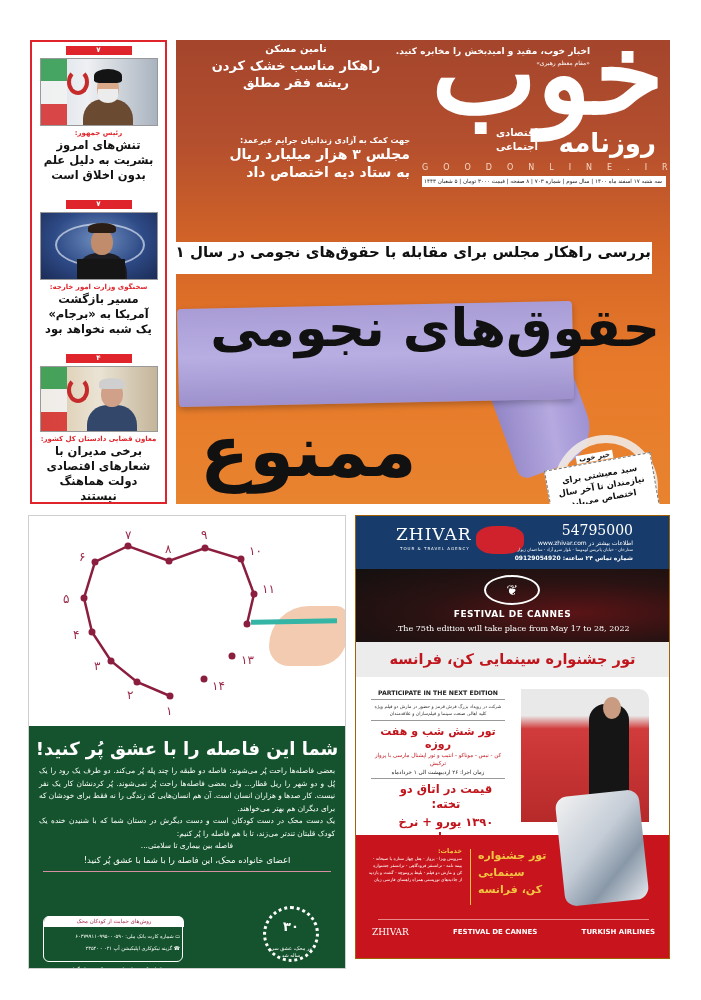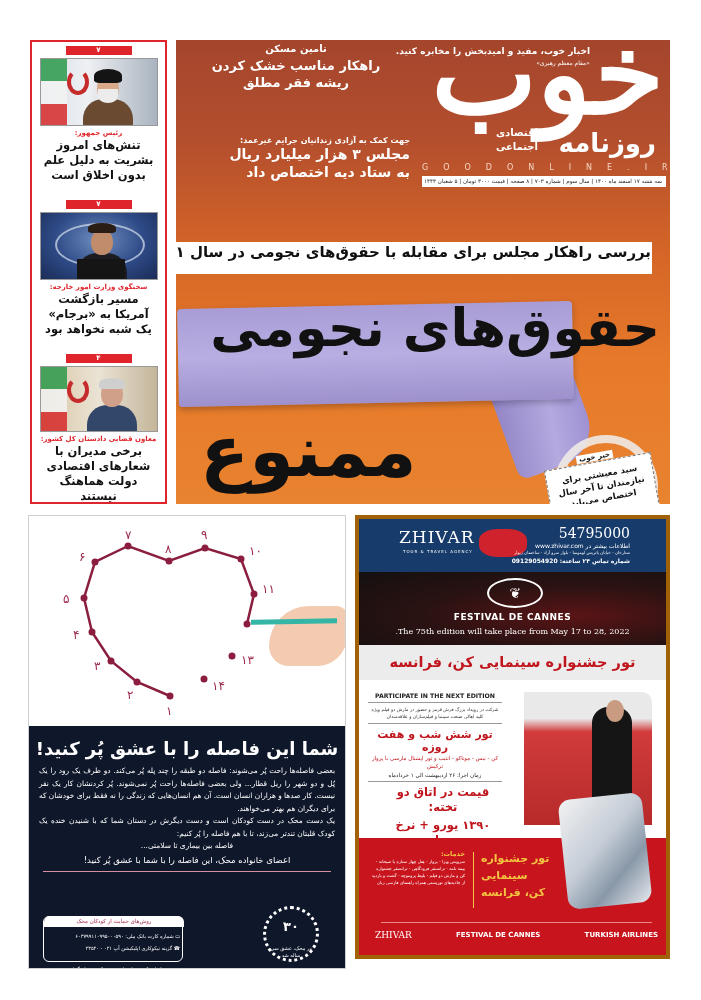--- a/index.html
+++ b/index.html
@@ -88,36 +88,36 @@
   .stamp-card { position: absolute; left: 0; top: 26px; width: 108px; height: 56px; background: #fff; border: 1px dashed #777;
     transform: rotate(-10deg); text-align: center; font-size: 8.5px; font-weight: bold; line-height: 12px; padding-top: 6px; color: #111; }
   .stamp-tag { position: absolute; left: 28px; top: 18px; font-size: 7px; font-weight: bold; color: #111; background: #fff; padding: 0 3px; transform: rotate(-10deg); }
 
   
   .ad-left { position: absolute; left: 28px; top: 515px; width: 318px; height: 454px; border: 1px solid #cfcfcf; background: #fff; overflow: hidden; }
   .heart-art { position: absolute; left: 0; top: 0; width: 316px; height: 210px; }
   .heart-num { position: absolute; color: #9c2a4a; font-size: 12px; }
   .hand { position: absolute; left: 240px; top: 90px; width: 78px; height: 60px; background: #f2cbb0; border-radius: 40px 10px 30px 20px; }
   .pencil { position: absolute; left: 222px; top: 103px; width: 86px; height: 5px; background: #35b5a6; transform: rotate(-1deg); }
-  .ad-left-panel { position: absolute; left: 0; top: 210px; width: 316px; height: 244px; background: #0f172a; color: #fff; }
+  .ad-left-panel { position: absolute; left: 0; top: 210px; width: 316px; height: 244px; background: #14532d; color: #fff; }
   .al-head { text-align: center; font-size: 18px; font-weight: bold; margin-top: 12px; }
   .al-body { font-size: 7.4px; line-height: 12.5px; text-align: justify; padding: 6px 10px 0 10px; }
   .al-center { text-align: center; }
   .al-sign { text-align: center; font-size: 8.5px; margin-top: 2px; }
   .al-hr { margin: 6px 14px 0 14px; height: 1px; background: #d88ea2; }
   .al-box { position: absolute; left: 14px; top: 198px; width: 140px; height: 46px; border: 1px solid #fff; border-radius: 6px; }
   .al-box-title { position: absolute; left: 0; top: -1px; width: 140px; height: 11px; background: #fff; color: #a42a4b; font-size: 5.5px; text-align: center; line-height: 11px; border-radius: 6px 6px 0 0; }
   .al-box-row { position: absolute; left: 4px; width: 132px; font-size: 5px; text-align: right; direction: rtl; }
   .al-thanks { position: absolute; left: 14px; top: 226px; width: 140px; font-size: 5px; text-align: center; }
   .al-logo { position: absolute; right: 26px; top: 180px; width: 56px; height: 56px; border-radius: 50%; border: 3px dotted #fff; text-align: center; }
   .al-logo-num { font-size: 13px; font-weight: bold; line-height: 36px; }
   .al-logo-txt { font-size: 5px; line-height: 7px; }
 
   
-  .ad-right { position: absolute; left: 355px; top: 515px; width: 315px; height: 444px; border: 4px solid #a16207; background: #fff; overflow: hidden; }
+  .ad-right { position: absolute; left: 355px; top: 515px; width: 315px; height: 444px; border: 1px solid #a16207; background: #fff; overflow: hidden; }
   .ar-top { height: 53px; background: #173c6b; color: #fff; position: relative; }
   .ar-logo { position: absolute; left: 40px; top: 8px; font-family: "DejaVu Serif", serif; font-size: 17px; letter-spacing: 1px; }
   .ar-logo-sub { position: absolute; left: 44px; top: 30px; font-size: 4px; letter-spacing: 1px; }
   .ar-badge { position: absolute; left: 120px; top: 10px; width: 48px; height: 28px; background: #d0222c; border-radius: 40%; }
   .ar-phone { position: absolute; right: 36px; top: 6px; font-family: "DejaVu Serif", serif; font-size: 14px; direction: ltr; }
   .ar-web { position: absolute; right: 36px; top: 23px; font-size: 6px; }
   .ar-addr { position: absolute; right: 36px; top: 31px; font-size: 4.2px; }
   .ar-mobile { position: absolute; right: 36px; top: 38px; font-size: 6px; font-weight: bold; }
   .ar-cannes { height: 73px; background: radial-gradient(ellipse at 70% 60%, #5a1416 0%, #2a1212 50%, #141010 100%); color: #fff; position: relative; text-align: center; }
   .ar-palm { position: absolute; left: 128px; top: 6px; width: 56px; height: 30px; border: 2px solid #fff; border-radius: 50%; font-size: 14px; line-height: 26px; }

